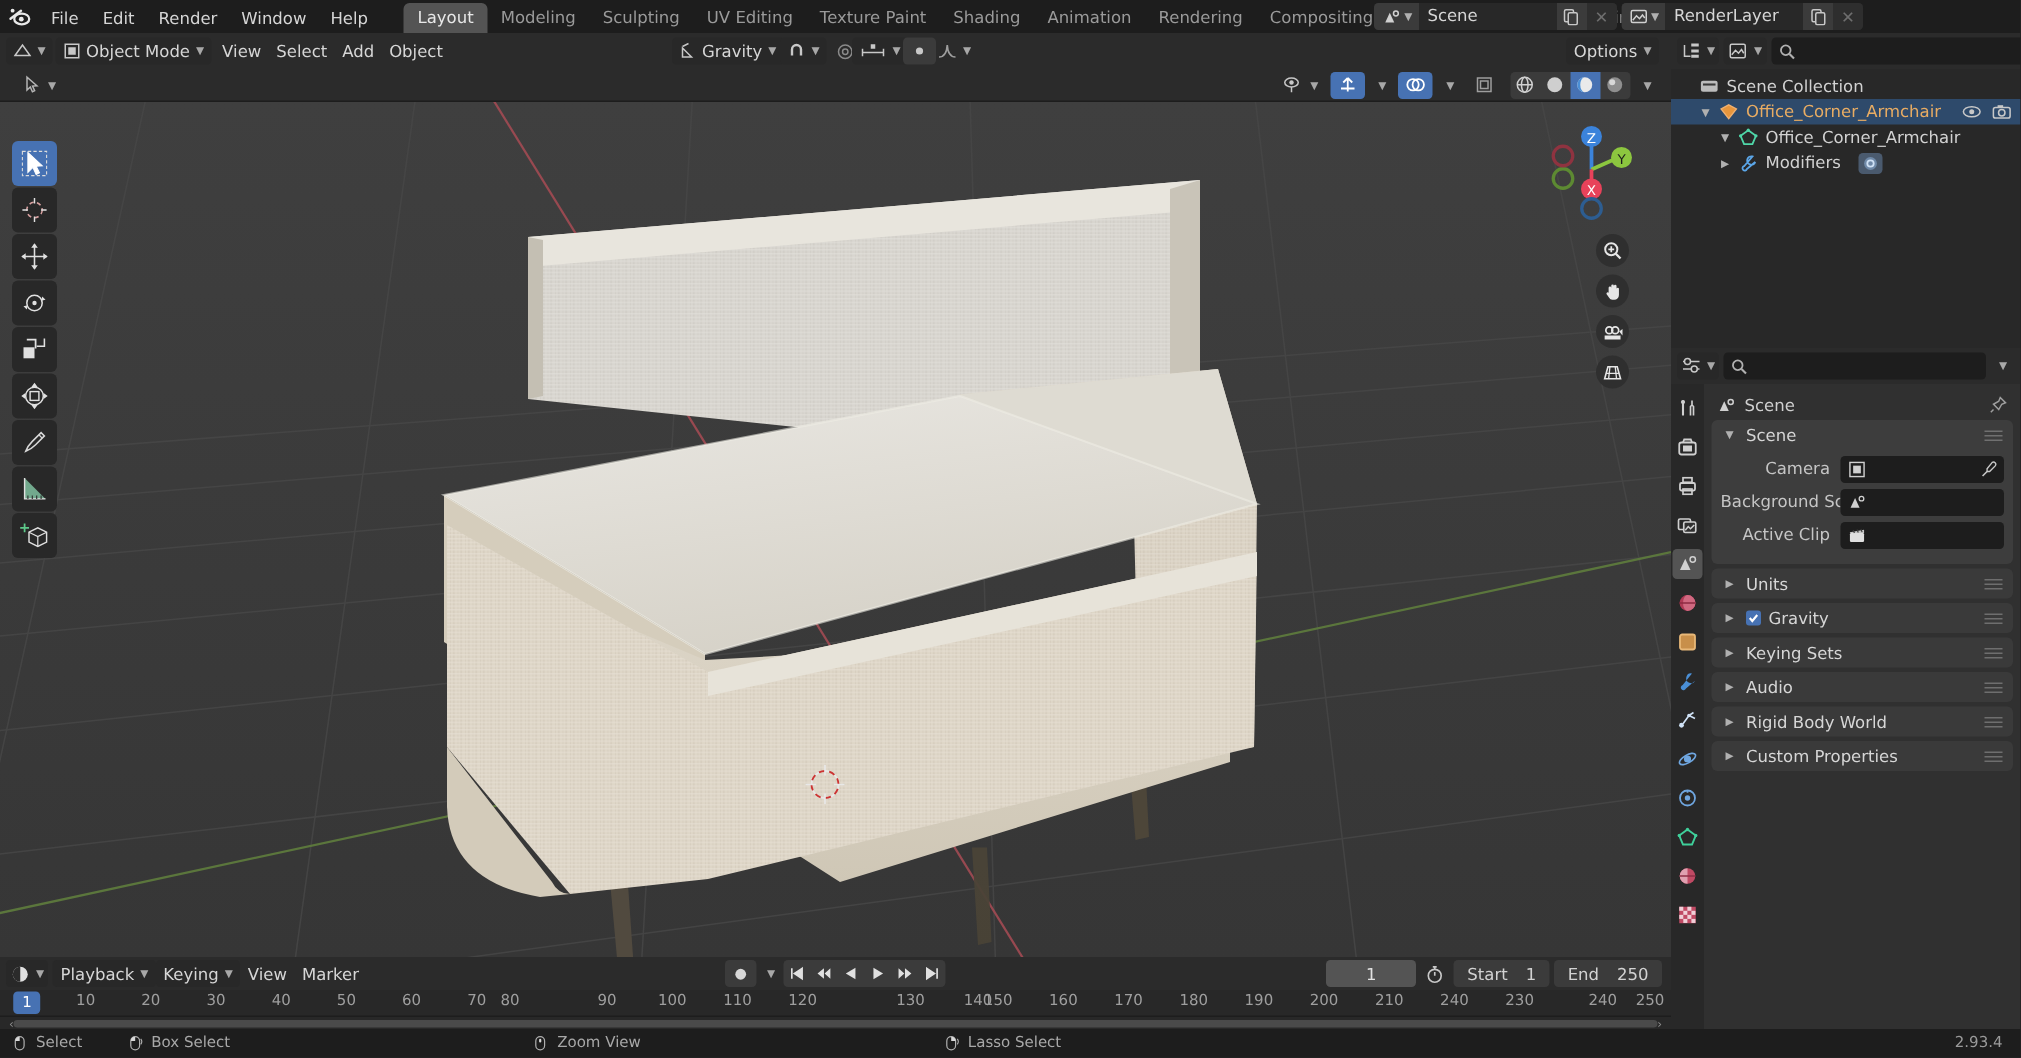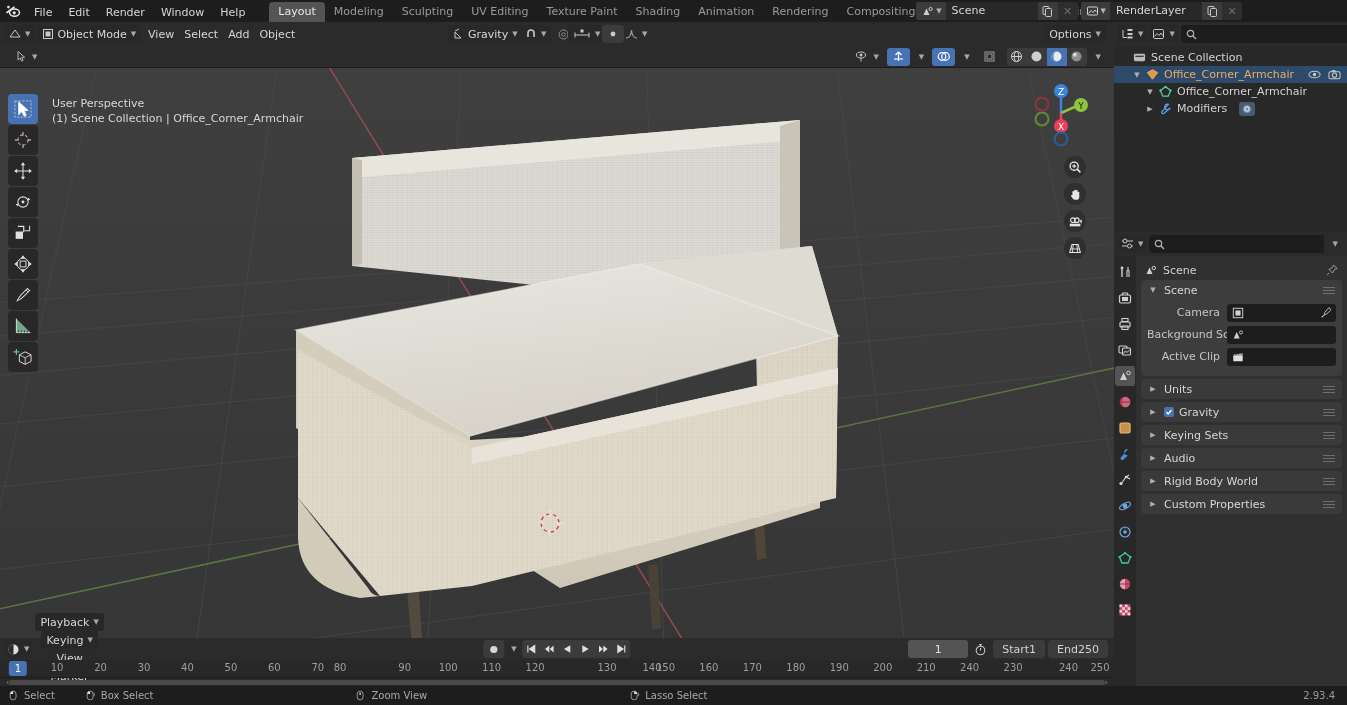--- a/index.html
+++ b/index.html
@@ -191,21 +191,21 @@
   }
   .tl-mid { position:absolute; left: 50%; transform: translateX(-50%); display:flex; align-items:center; gap:3px;}
   .tl-right { position:absolute; right: 6px; display:flex; align-items:center; gap: 3px;}
   .num-field {
     height: 18px; background: #545454; border-radius: 3px; color:#e2e2e2;
     font-size: 11px; display:flex; align-items:center; justify-content:center;
     padding: 0 8px; min-width: 60px;
   }
   .se-field {
     height: 18px; background: #3b3b3b; border-radius: 3px; color:#d2d2d2;
-    font-size: 11px; display:flex; align-items:center; padding: 0 9px;
+    font-size: 11px; display:flex; align-items:center; gap: 12px; padding: 0 9px;
   }
   .transport { display:flex; background:#3b3b3b; border-radius: 3px; overflow:hidden; }
   .tp-btn { width: 18px; height: 18px; display:flex; align-items:center; justify-content:center; }
   .tl-ruler {
     position: relative; height: 18px; background: #282828; overflow:hidden;
     border-bottom: 1px solid #1d1d1d;
   }
   .tick { position:absolute; top: 2px; font-size: 10px; color: #9e9e9e; transform: translateX(-50%); }
   .playhead {
     position:absolute; top: 1px; height: 15px; background: #4772b3; border-radius: 3px;
@@ -528,24 +528,20 @@
 
         <path d="M296 262 L640 196 L838 268 L470 368 Z" fill="none" stroke="#efece4" stroke-width="1.5" opacity="0.6"></path>
 
         <g transform="translate(550,455)">
           <circle r="9" fill="none" stroke="#e8e8e8" stroke-width="1.2" stroke-dasharray="4 3"></circle>
           <circle r="9" fill="none" stroke="#cc3333" stroke-width="1.2" stroke-dasharray="4 3" stroke-dashoffset="4"></circle>
           <path d="M-13 0 L-6 0 M13 0 L6 0 M0 -13 L0 -6 M0 13 L0 6" stroke="#e8e8e8" stroke-width="1.1"></path>
         </g>
       </svg>
 
-      <div class="vp-overlay-text">
-        <div>User Perspective</div>
-        <div>(1) Scene Collection | Office_Corner_Armchair</div>
-      </div>
 
       <div class="vp-toolbar" id="vp-toolbar">
           <div class="tool active">
             <svg width="22" height="22" viewBox="0 0 30 30">
               <path d="M9 5 L9 23 L13.5 18.5 L16.5 25 L19.5 23.5 L16.5 17.5 L22 17 Z" fill="#fff" stroke="#fff" stroke-width="1"></path>
               <rect x="4" y="4" width="22" height="22" fill="none" stroke="#dcdcdc" stroke-width="1" stroke-dasharray="3 2"></rect>
             </svg>
           </div>
           <div class="tool">
             <svg width="22" height="22" viewBox="0 0 30 30">
@@ -1008,21 +1004,21 @@
 
   <div class="timeline">
     <div class="tl-header">
       <div class="hbtn boxed" style="padding:0 3px;">
         <svg width="13" height="13" viewBox="0 0 13 13">
           <circle cx="6.5" cy="6.5" r="5" fill="#e0e0e0"></circle>
           <path d="M6.5 1.5 A5 5 0 0 0 6.5 11.5 Z" fill="#2b2b2b"></path>
         </svg>
         <span class="sm-caret">▼</span>
       </div>
-      <div id="tl-menus" style="display:flex;align-items:center;flex-direction:column;">
+      <div id="tl-menus" style="display:flex;align-items:flex-start;">
           <div class="hbtn boxed">
             <span>Playback</span>
             <span class="sm-caret">▼</span>
           </div>
           <div class="hbtn boxed">
             <span>Keying</span>
             <span class="sm-caret">▼</span>
           </div>
           <div class="hbtn">
             <span>View</span>

